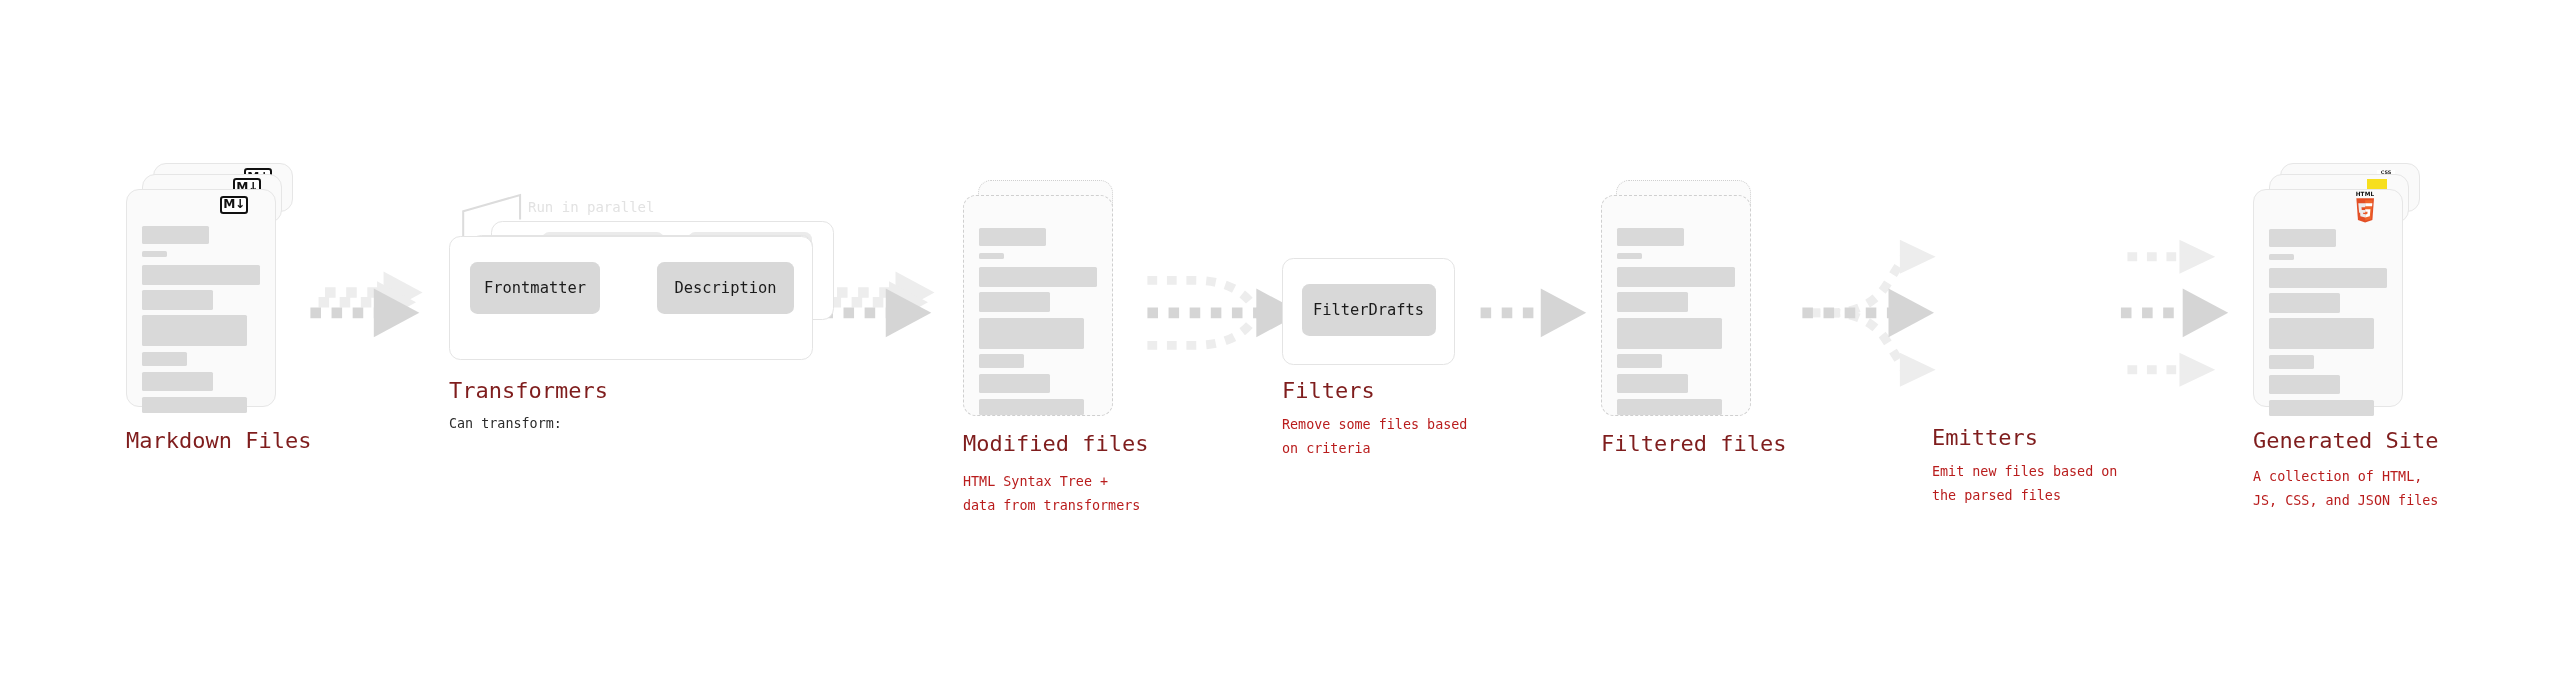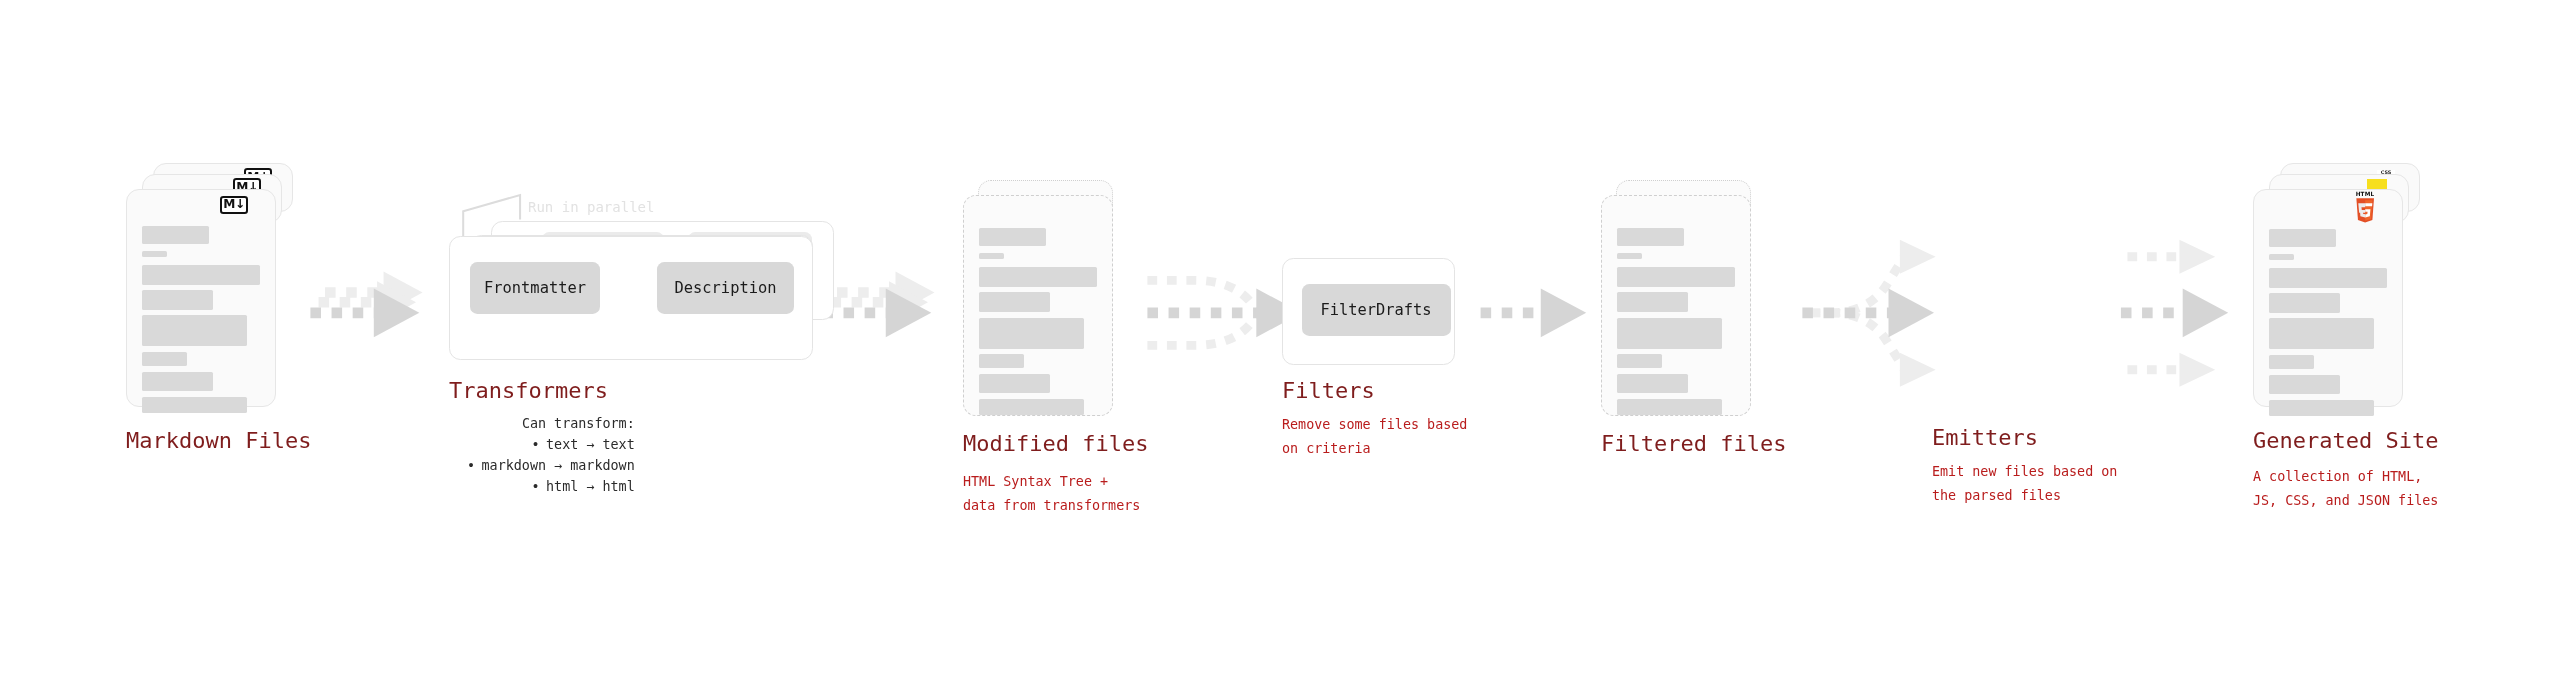--- a/index.html
+++ b/index.html
@@ -314,25 +314,20 @@
     <div class="chip" style="left:21px; top:41px; width:130px; height:52px;text-align:right;">Frontmatter</div>
     <div class="chip" style="left:208px; top:41px; width:137px; height:52px;">Description</div>
   </div>
 
   <div class="annot" style="left:528px; top:199px;">Run in parallel</div>
 
   <div class="title" style="left:449px; top:378px;">Transformers</div>
 
   <div class="sub-head" style="left:449px; top:413px;text-align:right;">
     <div>Can transform:</div>
-    <ul>
-      <li>text → text</li>
-      <li>markdown → markdown</li>
-      <li>html → html</li>
-    </ul>
   </div>
 
   <div class="doc-stack node" style="left:963px; top:180px; width:175px; height:244px;">
     <div class="doc-card dotted" style="left:15.4px; top:0px; width:135px; height:41px;"></div>
     <div class="doc-card dashed" style="left:0px; top:14.6px; width:150px; height:221px;">
       <div class="doc-lines" style="top:32.5px;">
         <div class="ln" style="height:18px; width:57%;"></div>
         <div class="ln" style="height:6.5px; width:21%; margin-top:6.5px;"></div>
         <div class="ln" style="height:19.5px; width:100%; margin-top:8.1px;"></div>
         <div class="ln" style="height:19.5px; width:60%; margin-top:5.7px;"></div>
@@ -343,21 +338,21 @@
       </div>
     </div>
   </div>
 
   <div class="title" style="left:963px; top:431px;">Modified files</div>
   <div class="subtitle" style="left:963px; top:470px;">HTML Syntax Tree +
 data from transformers</div>
 
   <div class="node" style="left:1282px; top:258px; width:179px; height:110px;">
     <div class="proc-box" style="left:0px; top:0px; width:173px; height:107px;"></div>
-    <div class="chip" style="left:19.5px; top:26px; width:149px; height:52px;">FilterDrafts</div>
+    <div class="chip" style="left:19.5px; top:26px; width:134px; height:52px;">FilterDrafts</div>
   </div>
 
   <div class="title" style="left:1282px; top:378px;">Filters</div>
   <div class="subtitle" style="left:1282px; top:413px;">Remove some files based
 on criteria</div>
 
   <div class="doc-stack node" style="left:1601px; top:180px; width:175px; height:244px;">
     <div class="doc-card dotted" style="left:15.4px; top:0px; width:135px; height:41px;"></div>
     <div class="doc-card dashed" style="left:0px; top:14.6px; width:150px; height:221px;">
       <div class="doc-lines" style="top:32.5px;">

